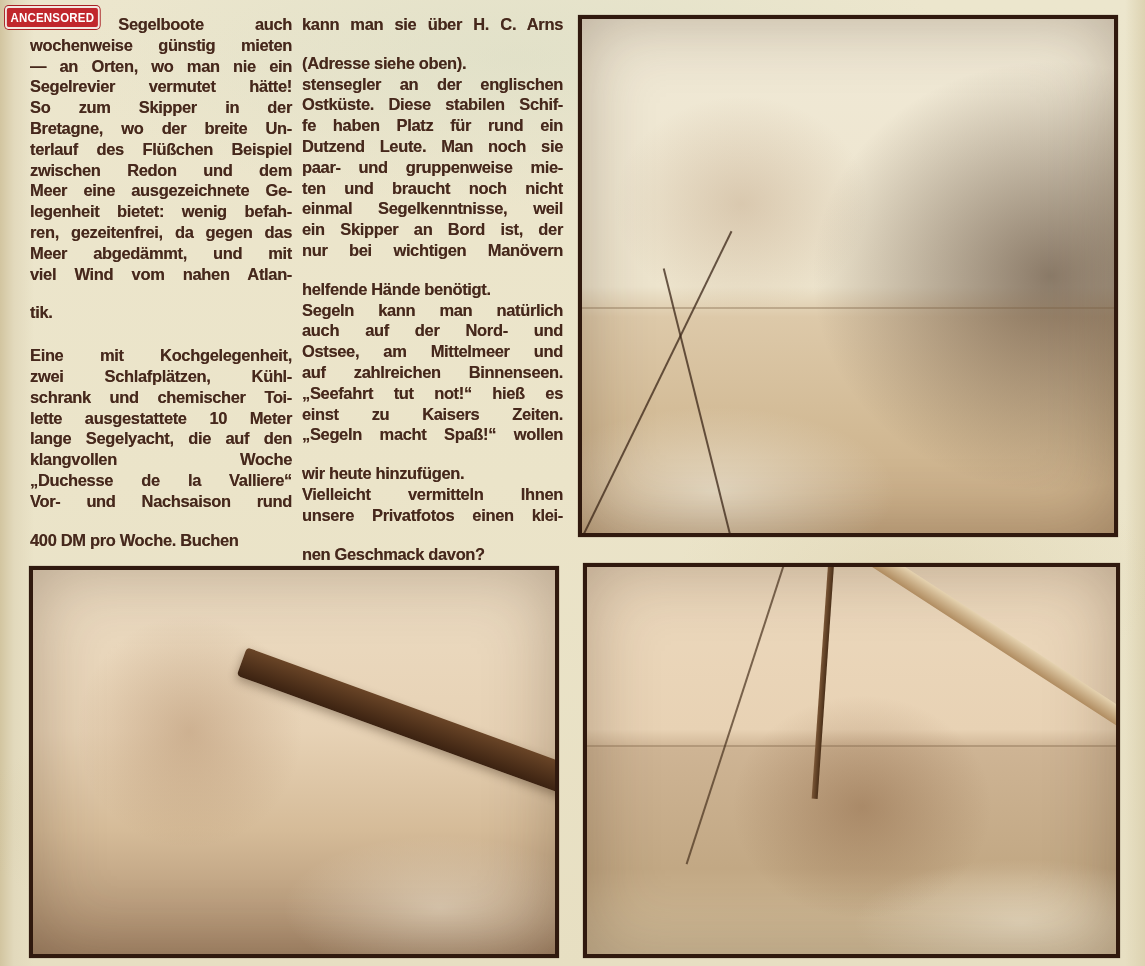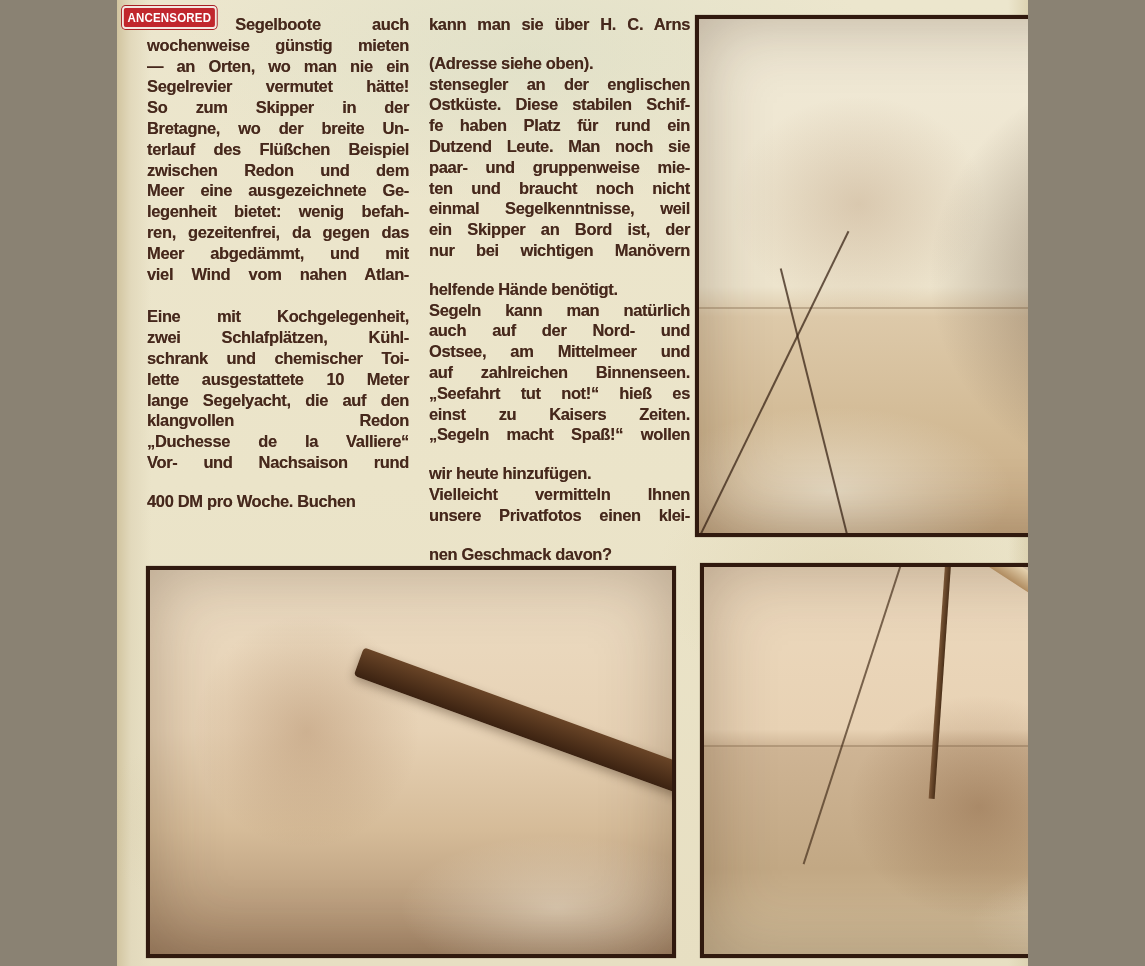--- a/index.html
+++ b/index.html
@@ -1,18 +1,18 @@
 <!DOCTYPE html>
 <html><head>
 <meta charset="utf-8">
 <style>
   html,body{margin:0;padding:0;background:#8a8273;}
   .page{
     position:relative;
-    width:911px;height:966px;
+    width:1145px;height:966px;
     margin:0 auto;
     overflow:hidden;
     background:
       radial-gradient(ellipse 55% 22% at 45% 6%, rgba(213,219,196,.45), rgba(213,219,196,0) 70%),
       radial-gradient(ellipse 30% 18% at 80% 60%, rgba(203,186,140,.22), rgba(203,186,140,0) 70%),
       radial-gradient(ellipse 25% 15% at 15% 85%, rgba(200,185,140,.25), rgba(200,185,140,0) 70%),
       linear-gradient(to right, #d2c5a0 0px, #e2d9bc 14px, rgba(235,228,201,0) 34px),
       linear-gradient(to left, #ddd3b2 0px, rgba(235,228,201,0) 20px),
       linear-gradient(to bottom, #ece6cd 0%, #ebe4c9 50%, #e7dfc2 100%);
     font-family:"Liberation Sans","DejaVu Sans",sans-serif;
@@ -29,21 +29,21 @@
     transform:scaleX(.92);transform-origin:left center;
   }
   .badge span{
     color:#ffffff;font-weight:700;font-size:12.5px;letter-spacing:.2px;
     font-family:"Liberation Sans","DejaVu Sans",sans-serif;
   }
 
   
   .col{position:absolute;top:14px;color:#46281c;}
   .col-left{left:30px;width:262px;}
-  .col-mid{left:312px;width:261px;}
+  .col-mid{left:302px;width:261px;}
   .para{margin:0;}
   .col-left .para + .para{margin-top:22px;}
   .line{
     font-size:16.5px;font-weight:700;line-height:20.8px;
     letter-spacing:-.35px;
     text-align:justify;text-align-last:justify;
     text-shadow:0 0 .4px rgba(70,40,28,.55);
     white-space:normal;
   }
   .line-last{text-align-last:left;margin-top:18px;}
@@ -112,28 +112,29 @@
         <div class="line">Segelrevier vermutet hätte!</div>
         <div class="line">So zum Skipper in der</div>
         <div class="line">Bretagne, wo der breite Un-</div>
         <div class="line">terlauf des Flüßchen Beispiel</div>
         <div class="line">zwischen Redon und dem</div>
         <div class="line">Meer eine ausgezeichnete Ge-</div>
         <div class="line">legenheit bietet: wenig befah-</div>
         <div class="line">ren, gezeitenfrei, da gegen das</div>
         <div class="line">Meer abgedämmt, und mit</div>
         <div class="line">viel Wind vom nahen Atlan-</div>
+        <div class="line line-last">tik.</div>
       </div>
       <div class="para">
         <div class="line">Eine mit Kochgelegenheit,</div>
         <div class="line">zwei Schlafplätzen, Kühl-</div>
         <div class="line">schrank und chemischer Toi-</div>
         <div class="line">lette ausgestattete 10 Meter</div>
         <div class="line">lange Segelyacht, die auf den</div>
-        <div class="line">klangvollen Redon</div>
+        <div class="line">klangvollen Woche</div>
         <div class="line">„Duchesse de la Valliere“</div>
         <div class="line">Vor- und Nachsaison rund</div>
         <div class="line line-last">400 DM pro Woche. Buchen</div>
       </div>
     </div>
 
   <div class="col col-mid">
       <div class="para">
         <div class="line">kann man sie über H. C. Arns</div>
         <div class="line line-last">(Adresse siehe oben).</div>

